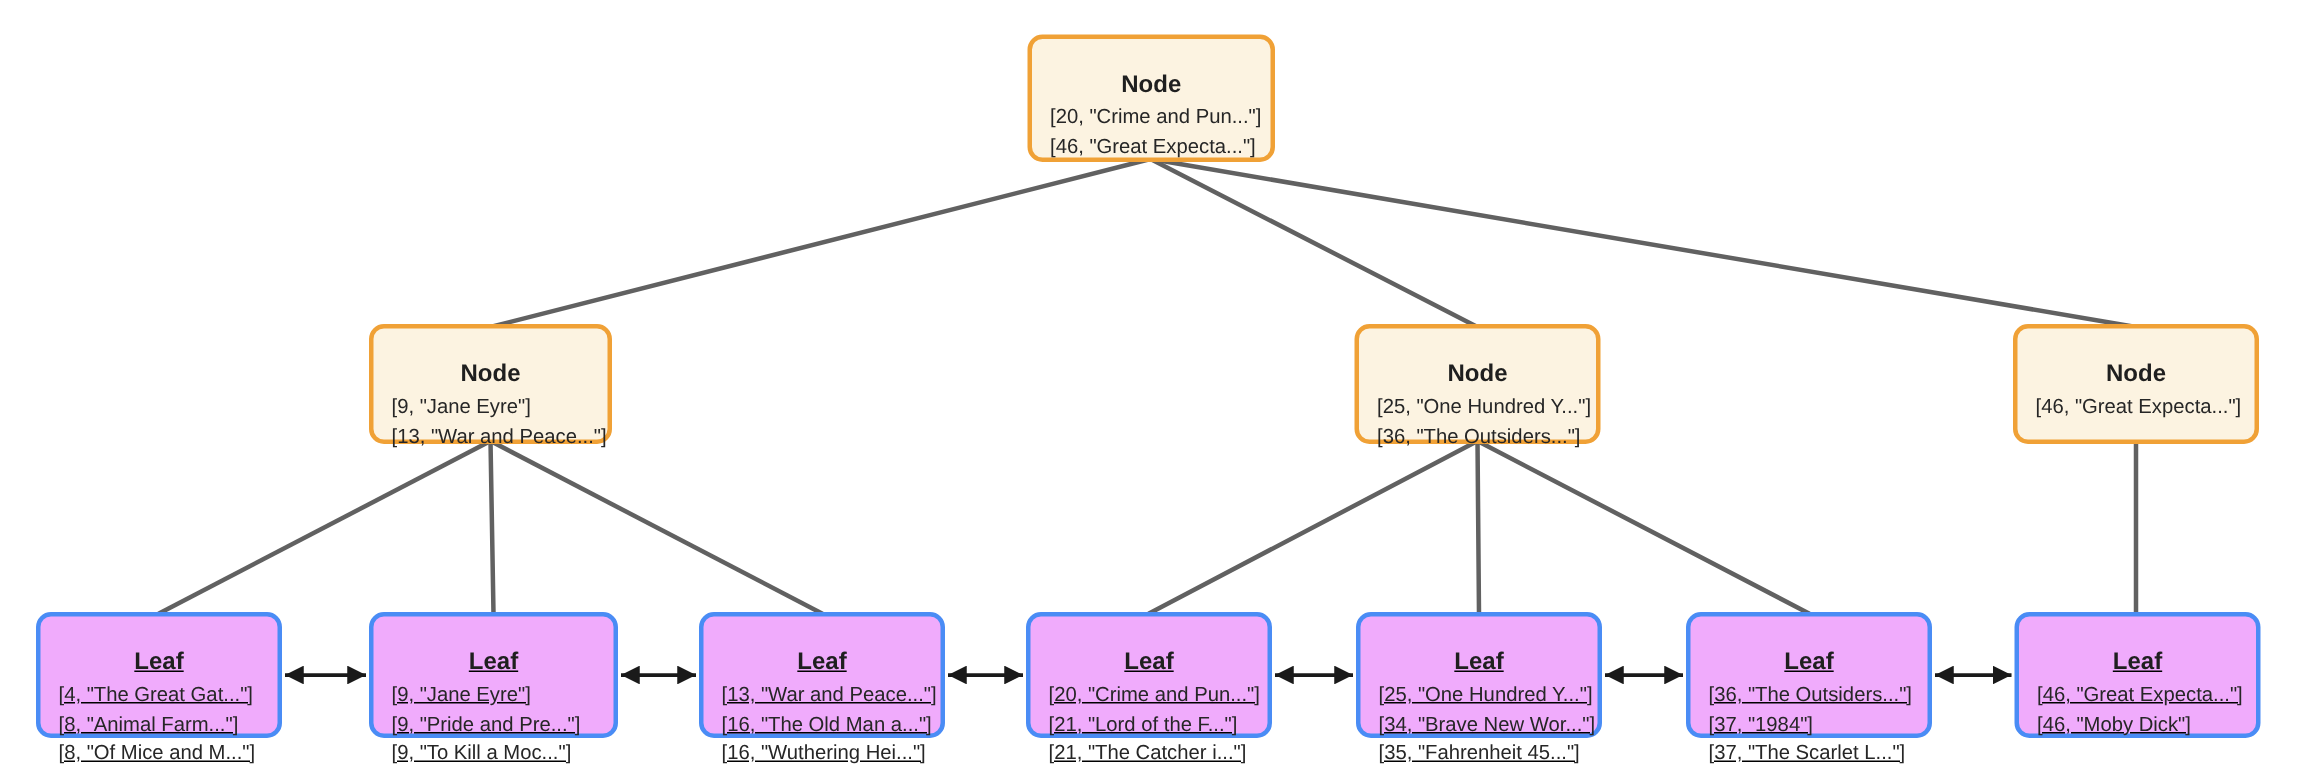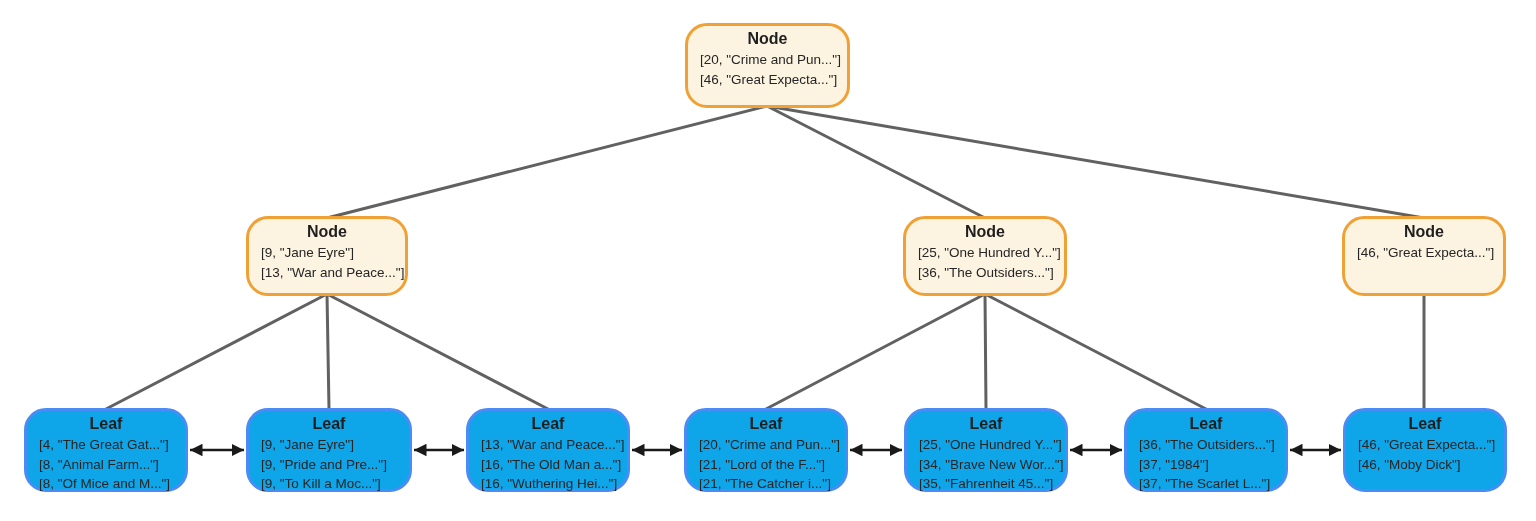--- a/index.html
+++ b/index.html
@@ -12,31 +12,32 @@
     overflow: hidden;
   }
   .edges-layer {
     position: absolute;
     left: 0; top: 0;
     width: 1536px; height: 521px;
   }
   .box {
     position: absolute;
     box-sizing: border-box;
-    border-radius: 22px;
+    border-radius: 10px;
     border: 3px solid;
-    padding-top: 4px;
+    padding-top: 22px;
   }
   .box.internal {
     background: #FCF3E1;
     border-color: #F0A136;
   }
   .box.leaf {
-    background: #0ea5e9;
+    background: #f0abfc;
     border-color: #4A8CF5;
+    text-decoration: underline;
   }
   .box-title {
     text-align: center;
     font-weight: bold;
     font-size: 16px;
     line-height: 17px;
     color: #1f1f1f;
     margin-bottom: 3px;
   }
   .box-line {

